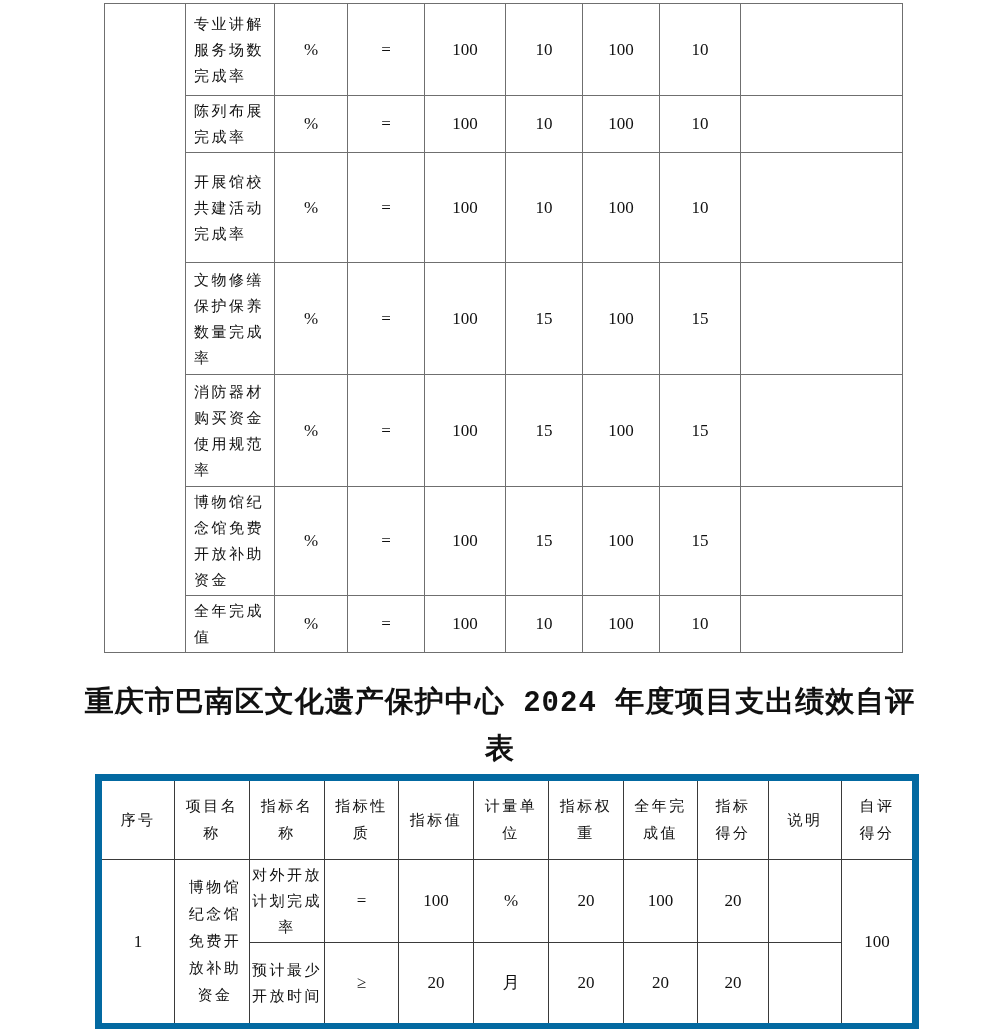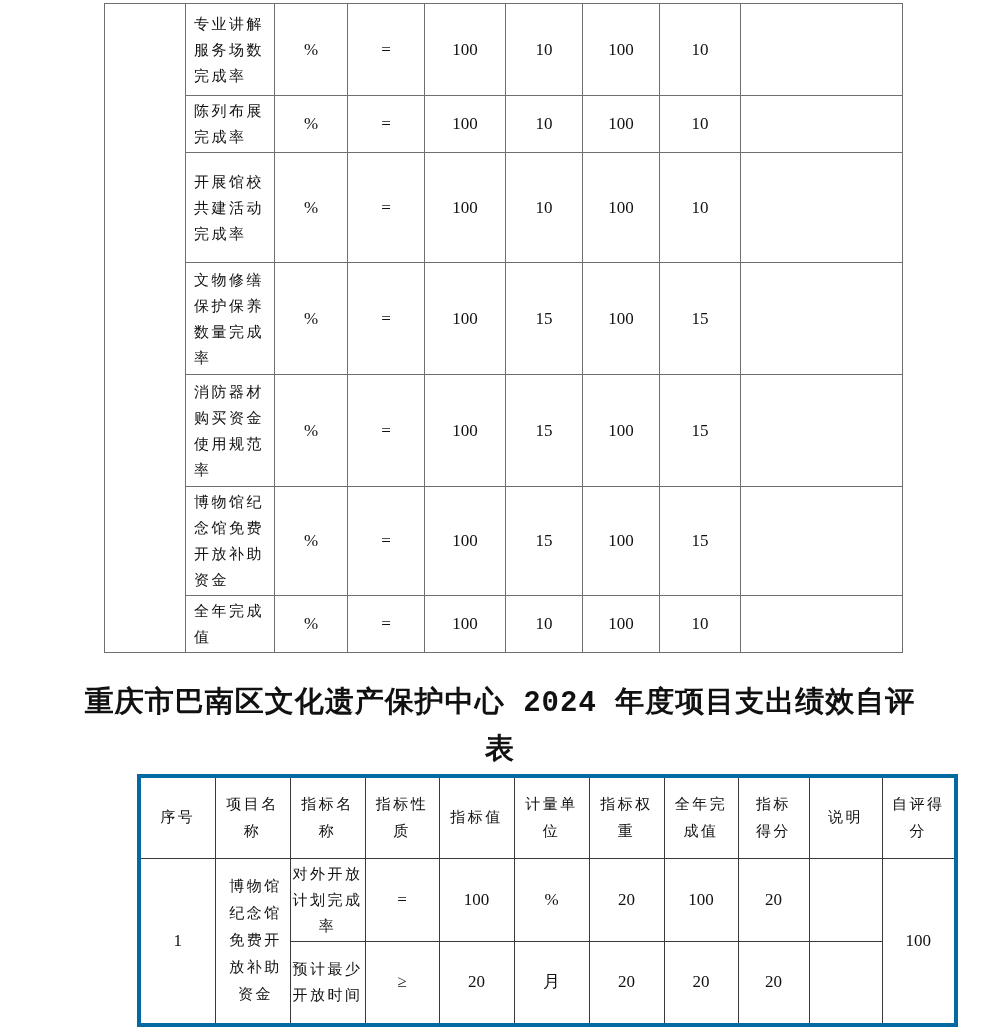--- a/index.html
+++ b/index.html
@@ -33,22 +33,21 @@
     width: 798px;
   }
   .t1 td {
     border: 1px solid #6f6f6f;
   }
   
   .t2 {
     left: 95px;
     top: 774px;
     width: 817px;
-    border: 4px solid #0369a1;
-    margin-left: 42px;
+    border: 7px solid #0369a1;
   }
   .t2 td, .t2 th {
     border: 1px solid #3a3a3a;
   }
   .t2 th {
     font-weight: normal;
   }
   
   .cjk {
     font-size: 15px;

